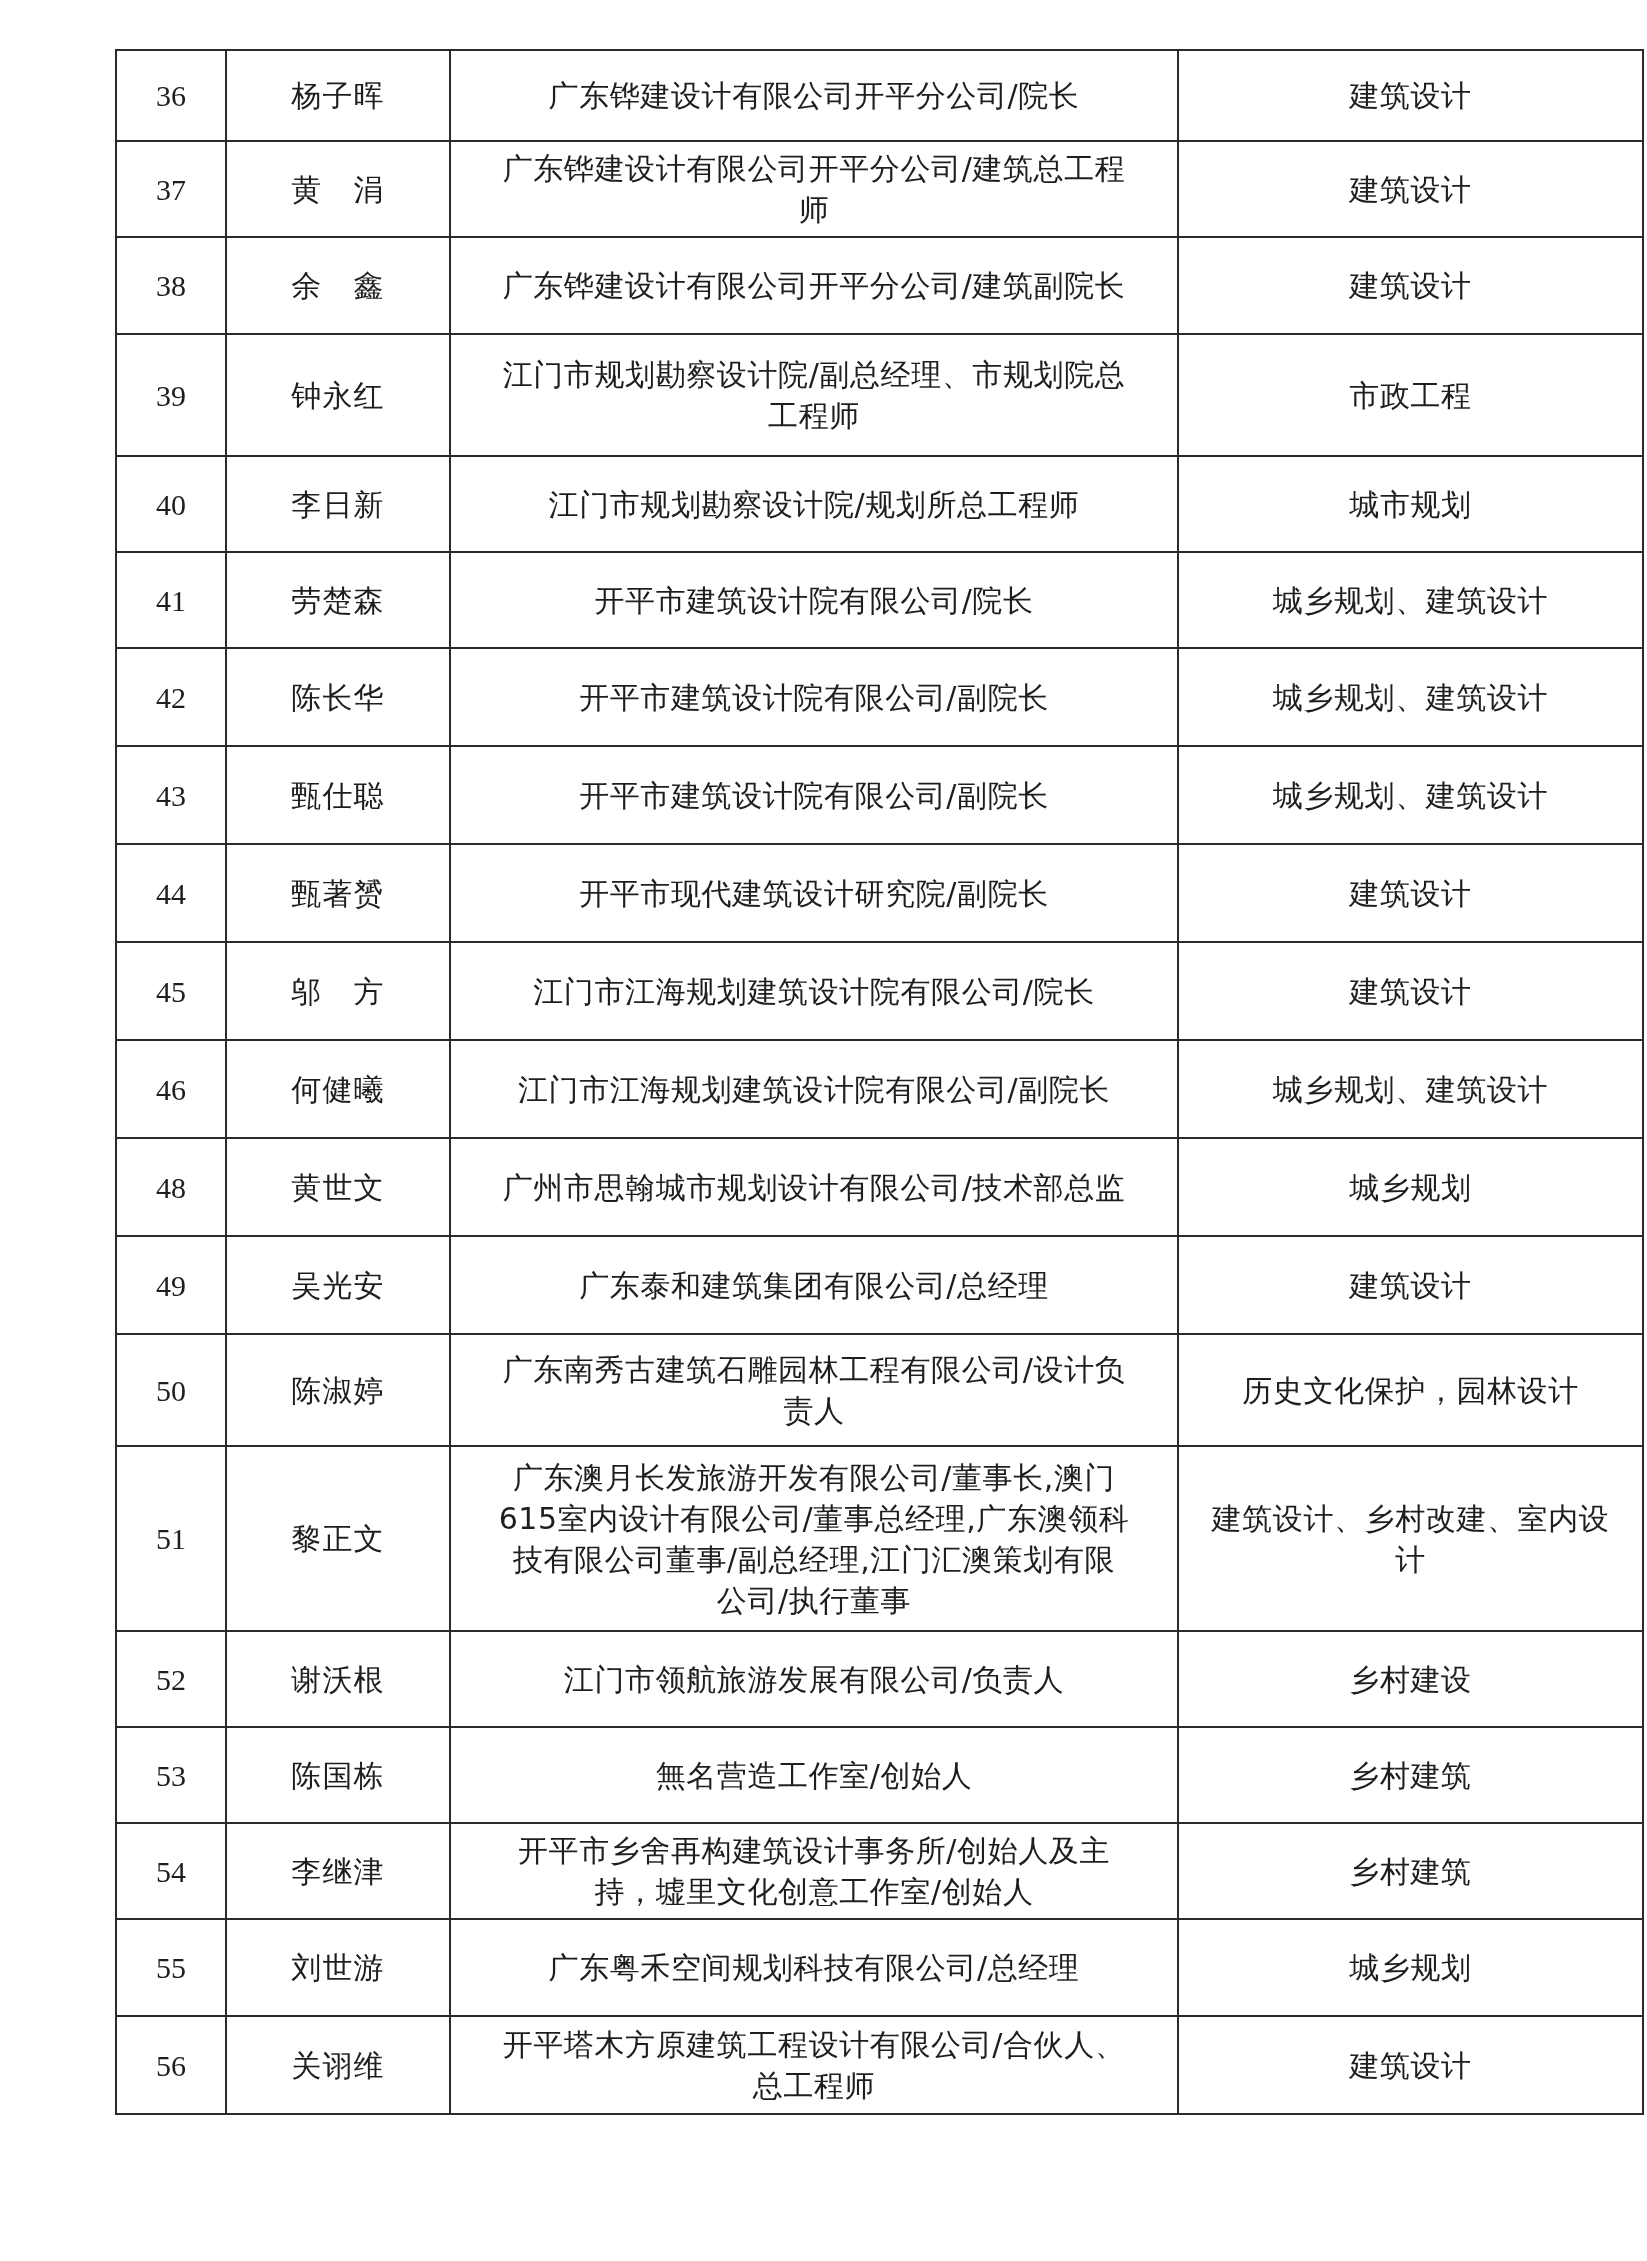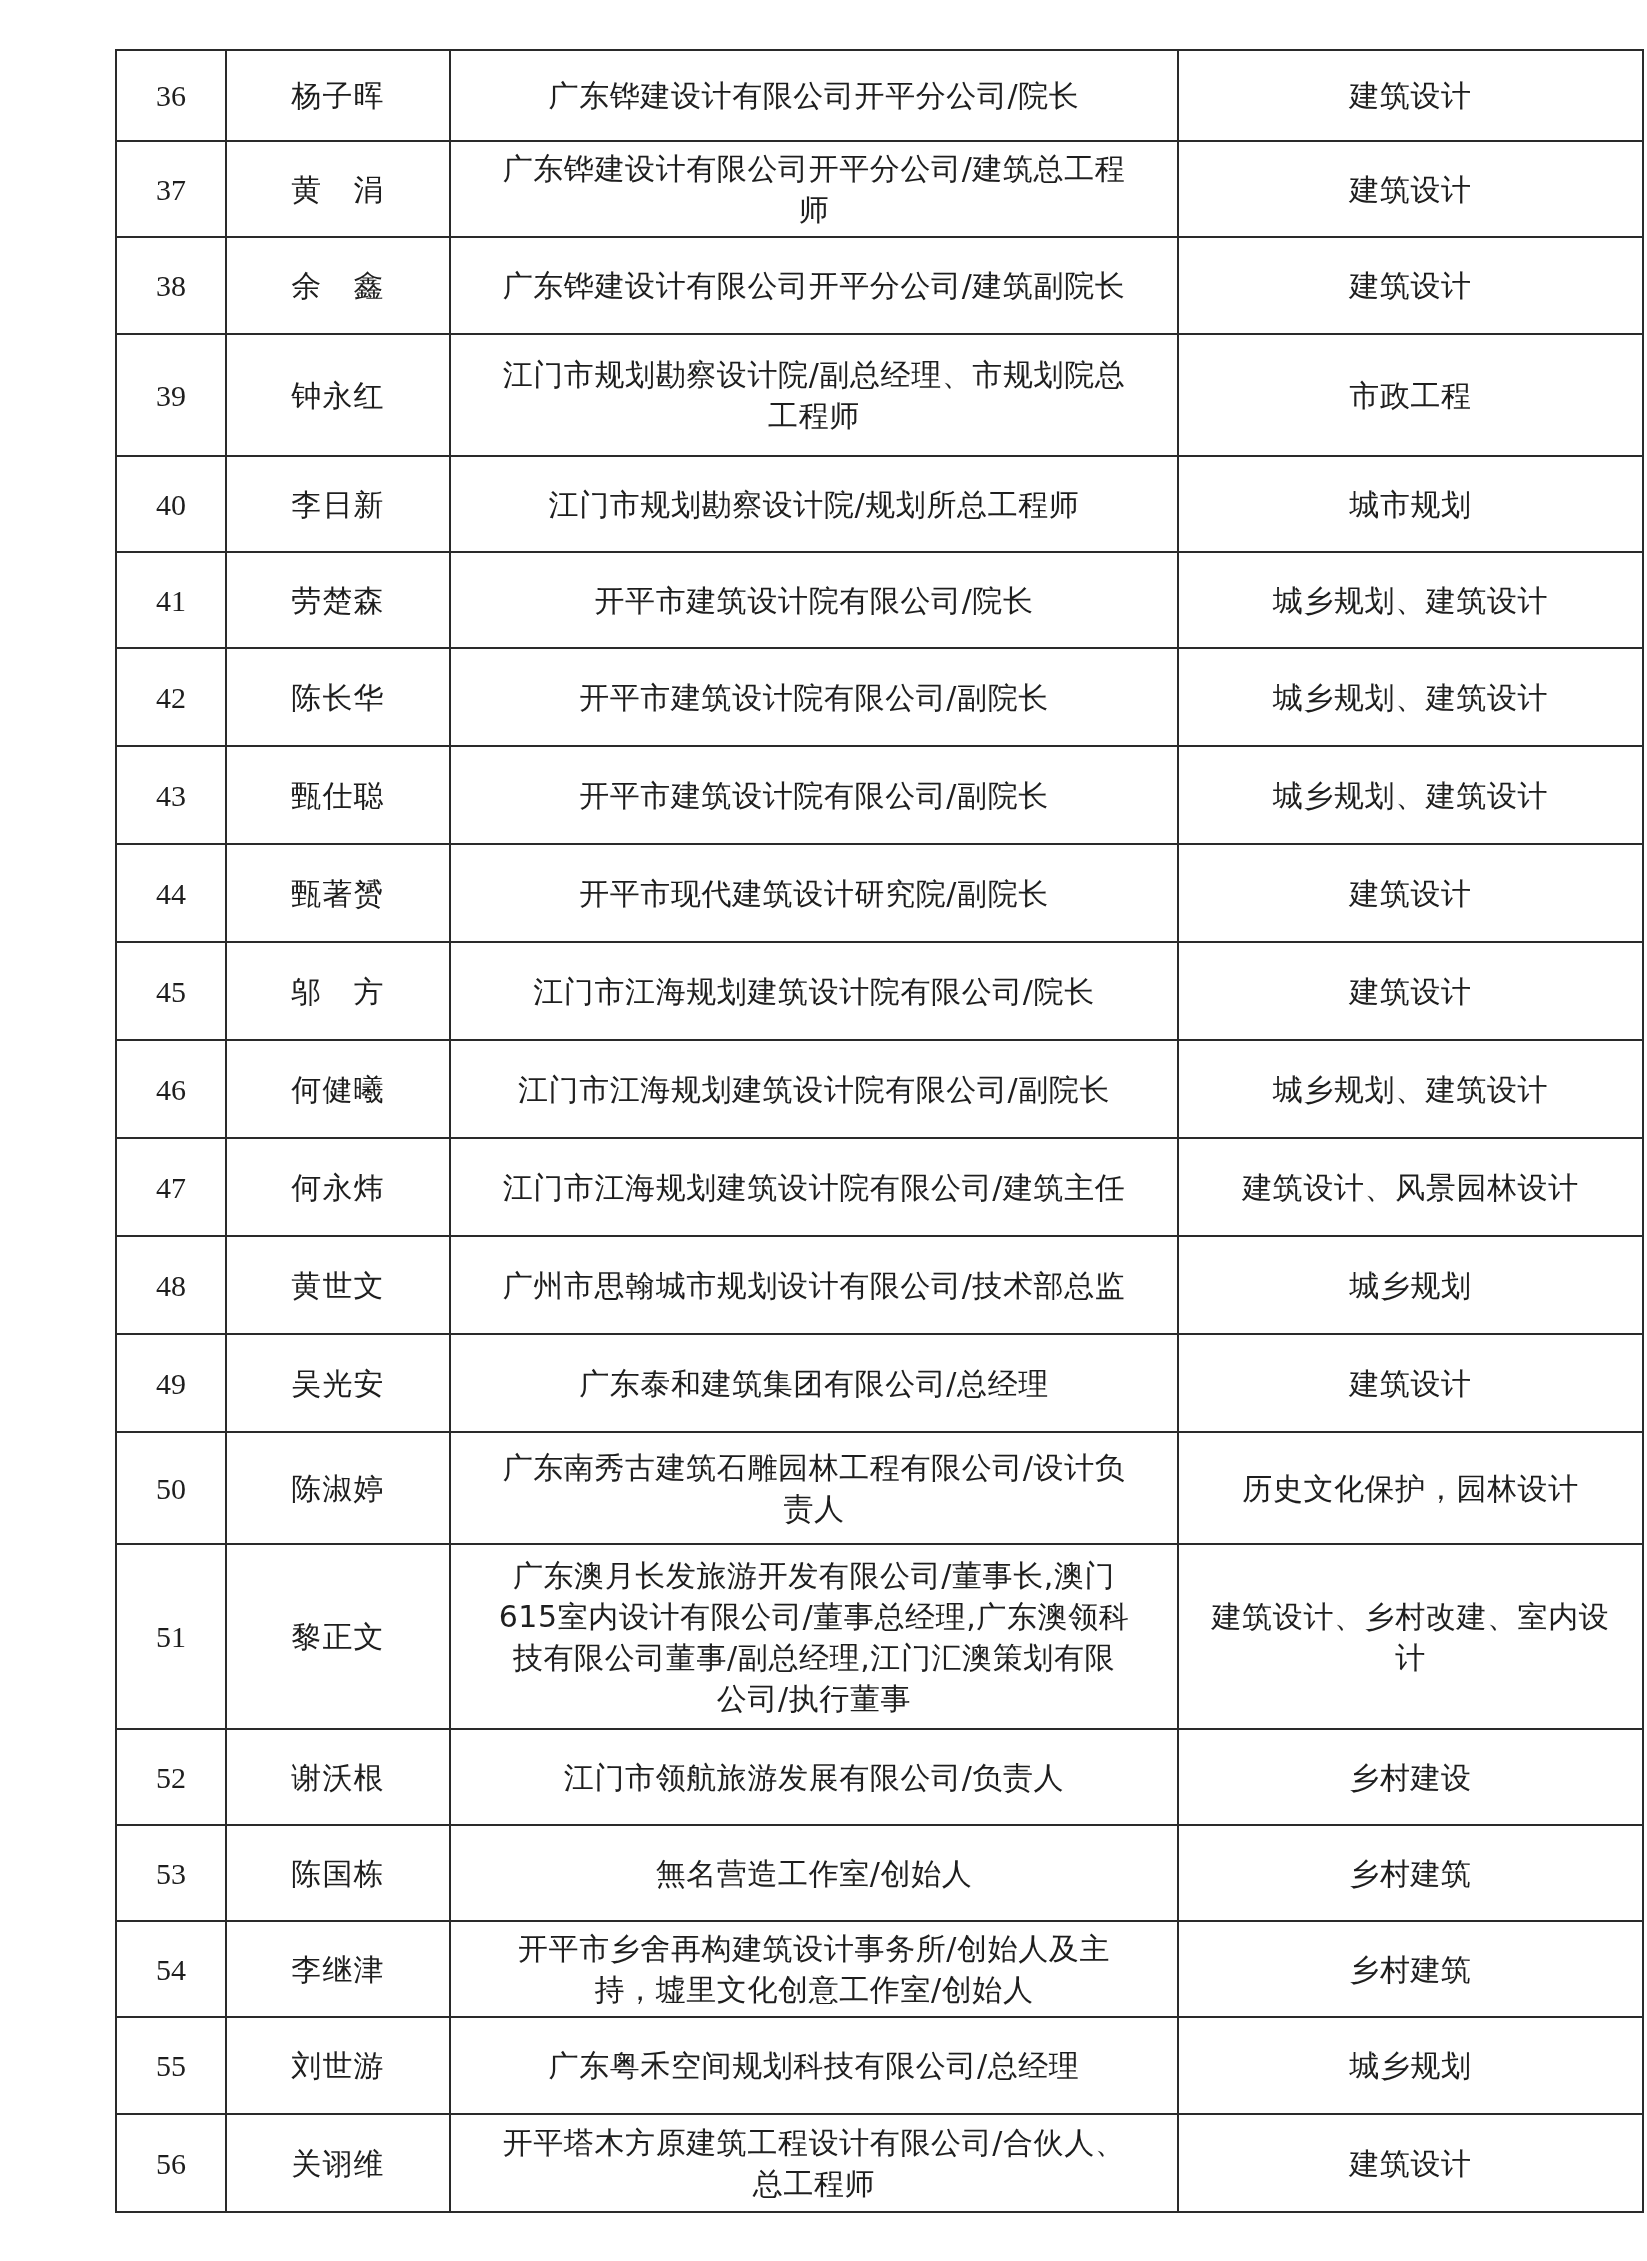--- a/index.html
+++ b/index.html
@@ -166,30 +166,20 @@
           <td class="no">46</td>
           <td class="name">何健曦</td>
           <td class="org">
             <span class="line">江门市江海规划建筑设计院有限公司/副院长</span>
           </td>
           <td class="field">
             <span class="line">城乡规划、建筑设计</span>
           </td>
         </tr>
         <tr style="height: 98px;">
-          <td class="no">47</td>
-          <td class="name">何永炜</td>
-          <td class="org">
-            <span class="line">江门市江海规划建筑设计院有限公司/建筑主任</span>
-          </td>
-          <td class="field">
-            <span class="line">建筑设计、风景园林设计</span>
-          </td>
-        </tr>
-        <tr style="height: 98px;">
           <td class="no">48</td>
           <td class="name">黄世文</td>
           <td class="org">
             <span class="line">广州市思翰城市规划设计有限公司/技术部总监</span>
           </td>
           <td class="field">
             <span class="line">城乡规划</span>
           </td>
         </tr>
         <tr style="height: 98px;">

